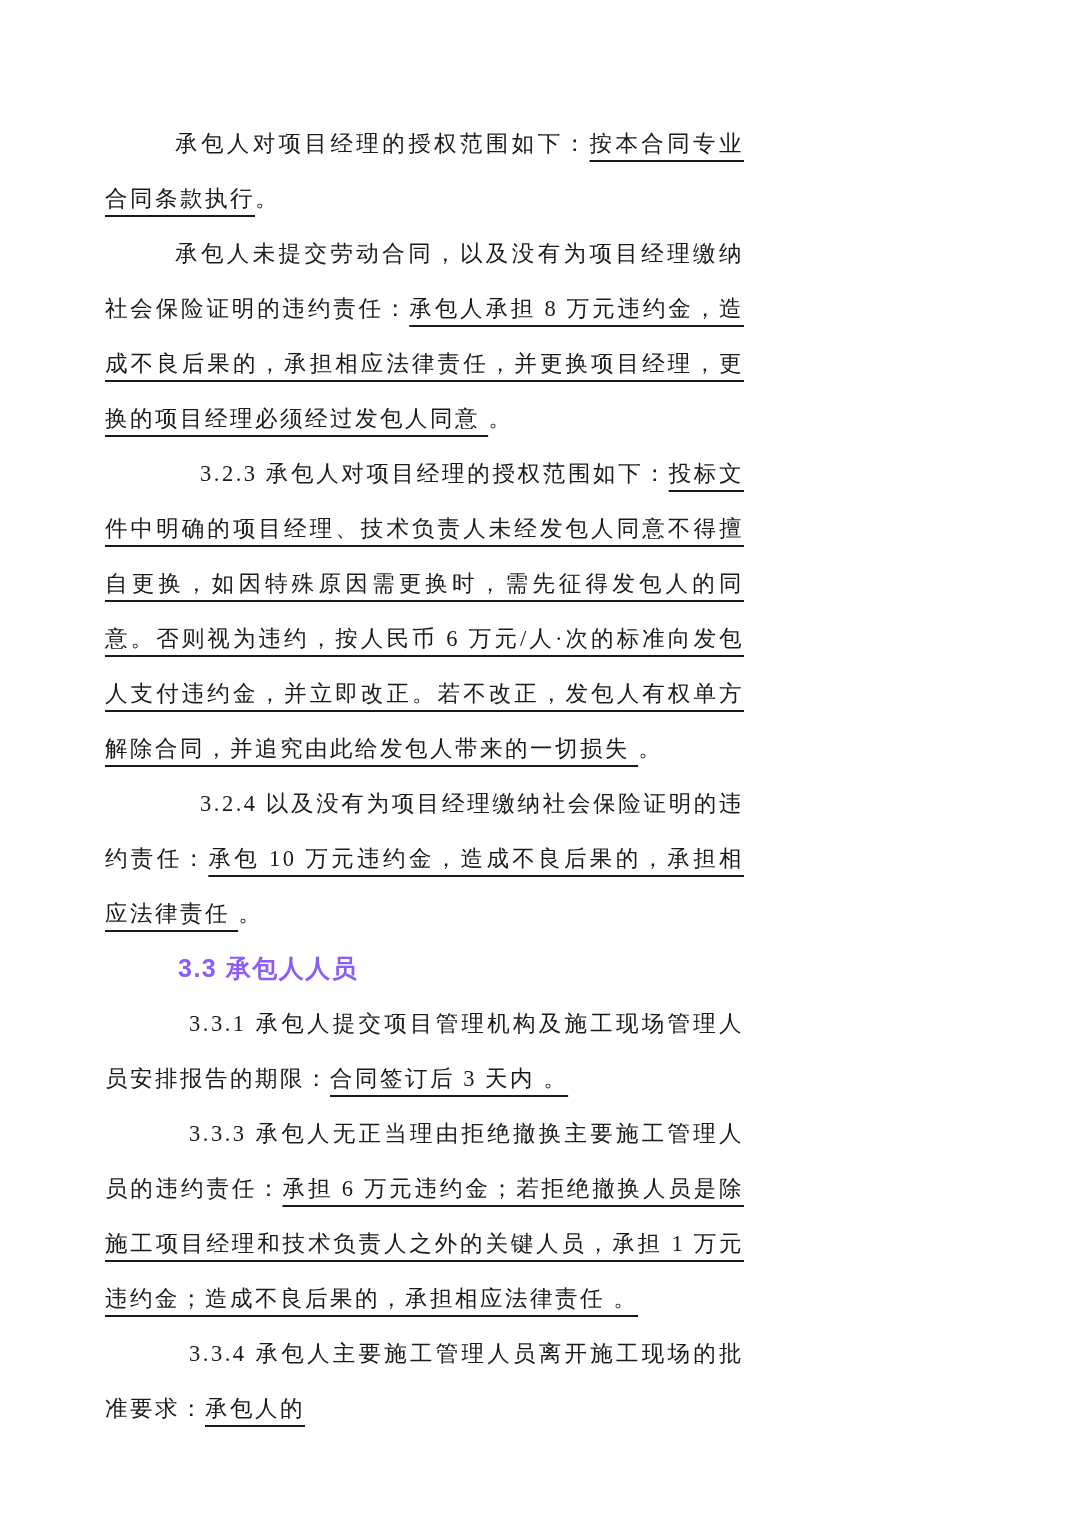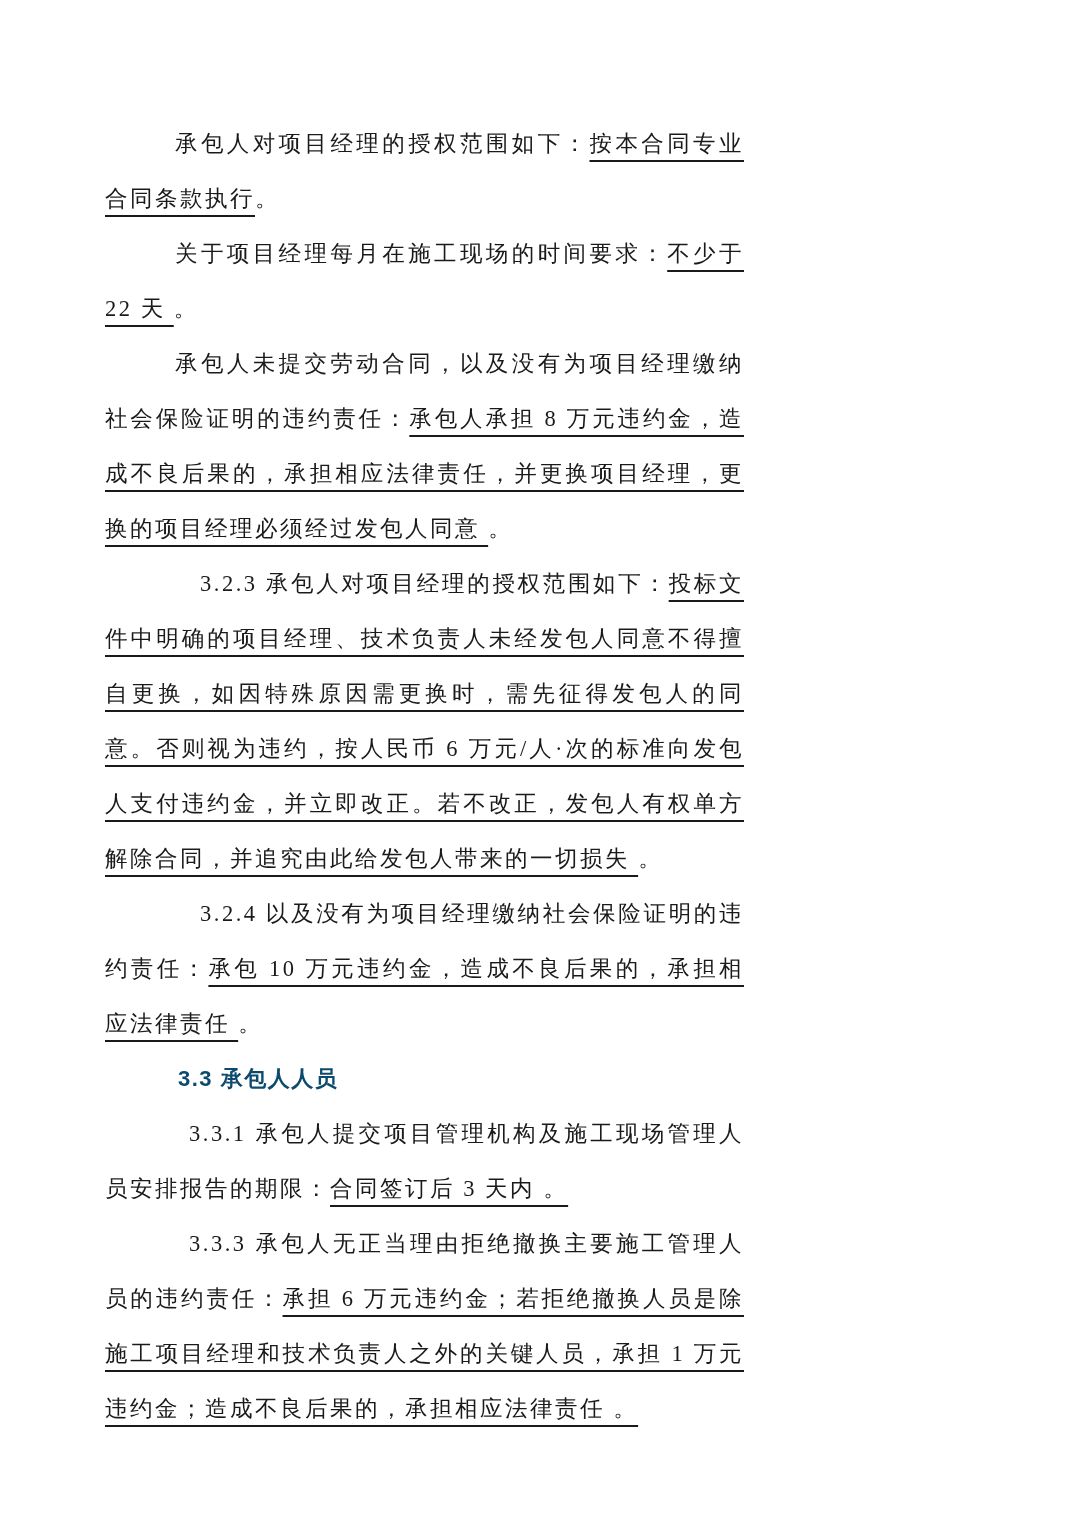--- a/index.html
+++ b/index.html
@@ -29,39 +29,39 @@
     text-justify: inter-character;
     letter-spacing: 2.5px;
   }
   .indent-body       { text-indent: 70px; }
   .indent-numbered   { text-indent: 95px; }
   .indent-numbered-sm{ text-indent: 84px; }
   .heading {
     margin: 0;
     font-family: "Liberation Sans", sans-serif;
     font-weight: bold;
-    font-size: 22px;
+    font-size: 25px;
     line-height: 55px;
     letter-spacing: 1.5px;
     text-indent: 73px;
-    color: #0c4a6e;
+    color: #8b5cf6;
   }
   .seg { text-decoration: none; }
   .seg.underline {
     text-decoration: underline;
     text-decoration-thickness: 1.6px;
     text-underline-offset: 9px;
     text-decoration-color: #1a1a1a;
   }
 </style>
 </head>
 <body>
 
 <div class="page">
     <p class="para indent-body"><span class="seg">承包人对项目经理的授权范围如下：</span><span class="seg underline">按本合同专业合同条款执行</span><span class="seg">。</span></p>
-    <p class="para indent-body"><span class="seg">关于项目经理每月在施工现场的时间要求：</span><span class="seg underline">不少于 22 天 </span><span class="seg">。</span></p>
     <p class="para indent-body"><span class="seg">承包人未提交劳动合同，以及没有为项目经理缴纳社会保险证明的违约责任：</span><span class="seg underline">承包人承担 8 万元违约金，造成不良后果的，承担相应法律责任，并更换项目经理，更换的项目经理必须经过发包人同意 </span><span class="seg">。</span></p>
     <p class="para indent-numbered"><span class="seg">3.2.3 承包人对项目经理的授权范围如下：</span><span class="seg underline">投标文件中明确的项目经理、技术负责人未经发包人同意不得擅自更换，如因特殊原因需更换时，需先征得发包人的同意。否则视为违约，按人民币 6 万元/人·次的标准向发包人支付违约金，并立即改正。若不改正，发包人有权单方解除合同，并追究由此给发包人带来的一切损失 </span><span class="seg">。</span></p>
     <p class="para indent-numbered"><span class="seg">3.2.4 以及没有为项目经理缴纳社会保险证明的违约责任：</span><span class="seg underline">承包 10 万元违约金，造成不良后果的，承担相应法律责任 </span><span class="seg">。</span></p>
     <h2 class="heading">3.3 承包人人员</h2>
     <p class="para indent-numbered-sm"><span class="seg">3.3.1 承包人提交项目管理机构及施工现场管理人员安排报告的期限：</span><span class="seg underline">合同签订后 3 天内 。</span></p>
     <p class="para indent-numbered-sm"><span class="seg">3.3.3 承包人无正当理由拒绝撤换主要施工管理人员的违约责任：</span><span class="seg underline">承担 6 万元违约金；若拒绝撤换人员是除施工项目经理和技术负责人之外的关键人员，承担 1 万元违约金；造成不良后果的，承担相应法律责任 。</span></p>
+    <p class="para indent-numbered-sm"><span class="seg">3.3.4 承包人主要施工管理人员离开施工现场的批准要求：</span><span class="seg underline">承包人的</span></p>
   </div>
 
 </body></html>

